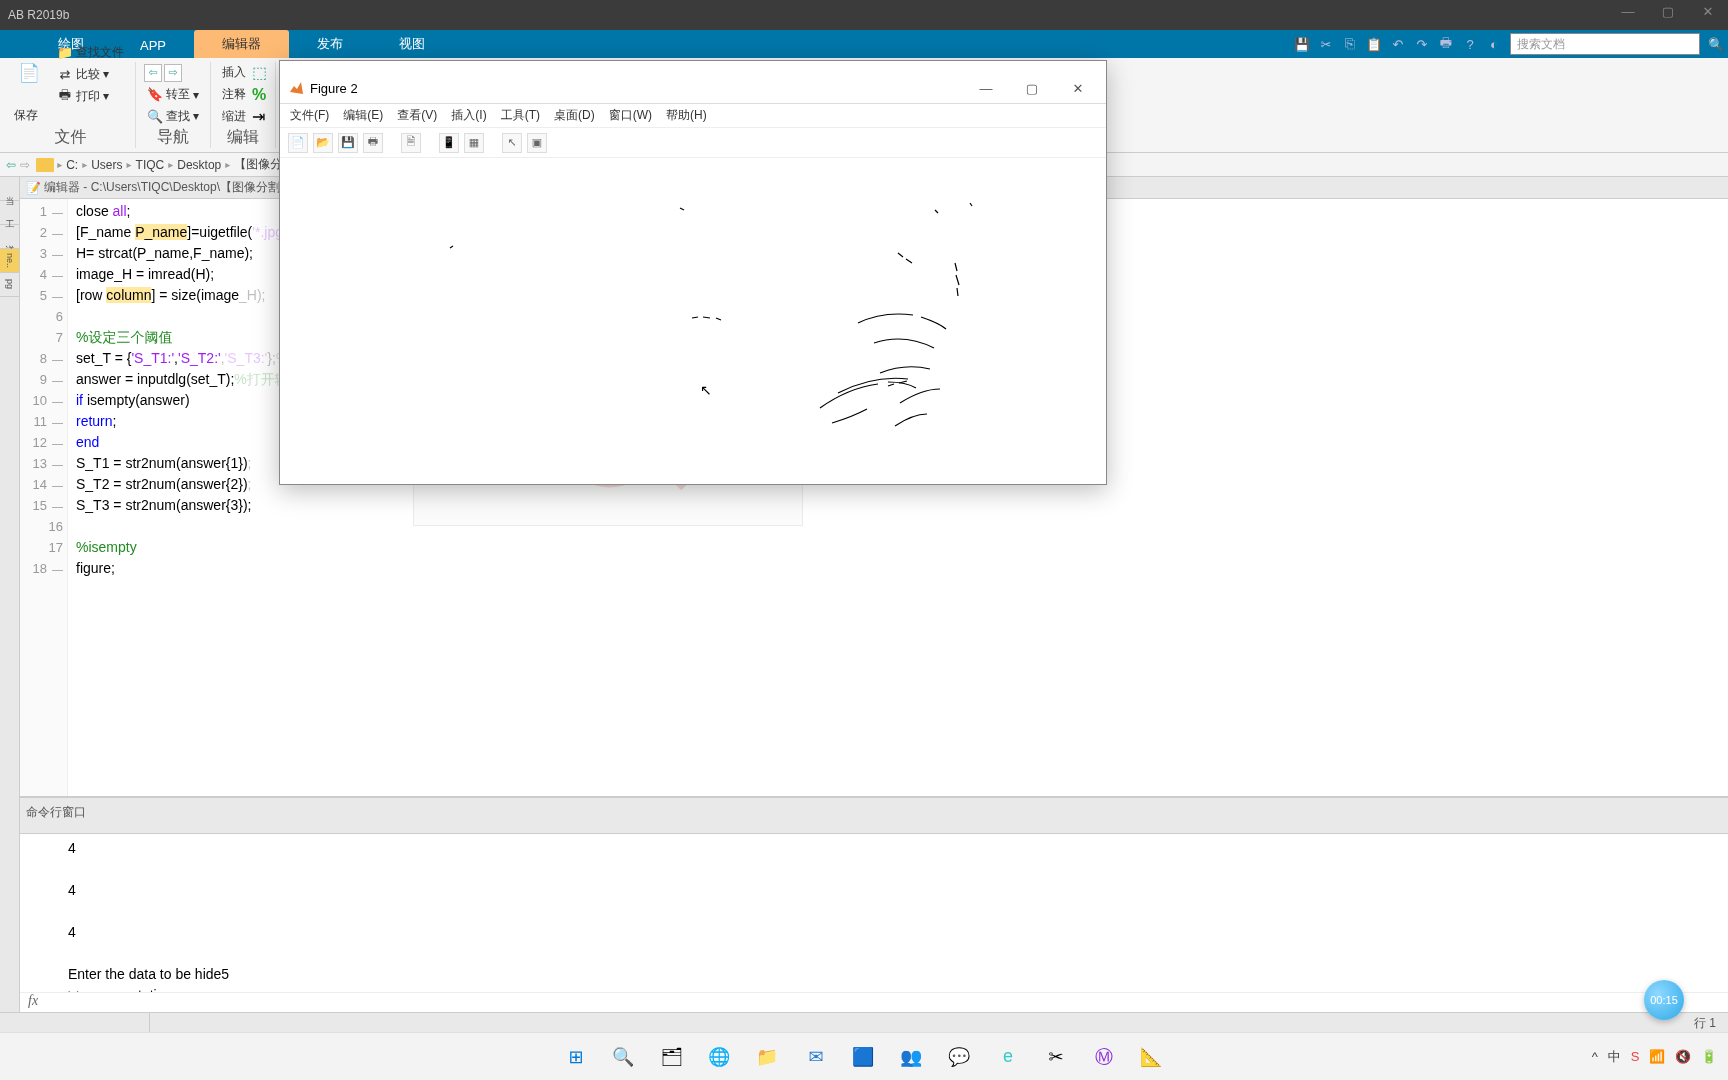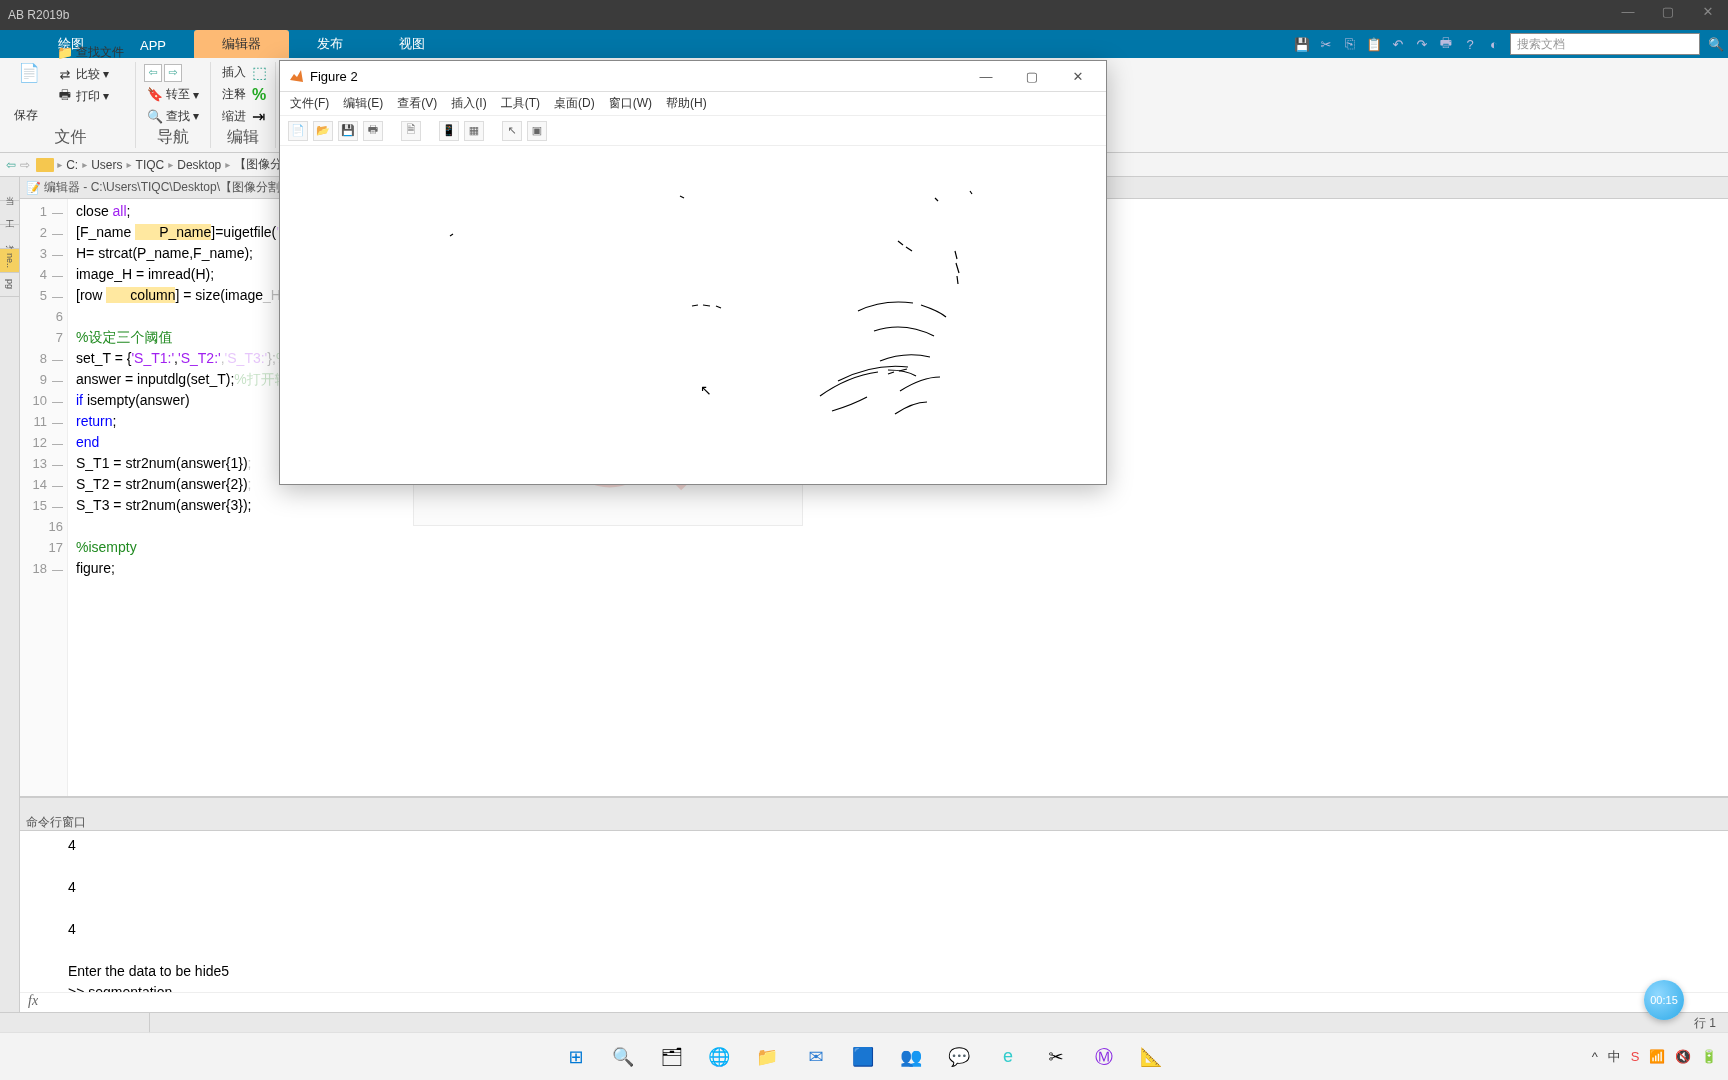--- a/index.html
+++ b/index.html
@@ -48,38 +48,38 @@
 .editor-title .ico { width: 14px; height: 14px; margin-right: 4px; }
 .editor-body { flex: 1; display: flex; font-family: Consolas, monospace; font-size: 14px; overflow: hidden; }
 .gutter { width: 48px; background: #fafafa; border-right: 1px solid #eee; text-align: right; color: #999; font-size: 13px; padding: 2px 4px; }
 .gutter .ln { height: 21px; line-height: 21px; white-space: nowrap; }
 .gutter .dash { color: #999; font-size: 11px; margin-left: 2px; }
 .code { flex: 1; padding: 2px 8px; color: #000; }
 .code .cl { height: 21px; line-height: 21px; white-space: nowrap; }
 .kw { color: #0000ff; }
 .str { color: #a020f0; }
 .cmt { color: #228b22; }
-.hl { background: #ffe8a0; padding-left: 24px; }
+.hl { background: #ffe8a0; }
 .fn-under { color: #000; }
 
 
 .cmd-pane { height: 215px; background: #fff; display: flex; flex-direction: column; border-top: 1px solid #ccc; }
-.cmd-title { height: 28px; background: #e9e9e9; border-bottom: 1px solid #ccc; font-size: 12px; color: #555; padding: 16px 6px; position: relative; }
+.cmd-title { height: 36px; background: #e9e9e9; border-bottom: 1px solid #ccc; font-size: 12px; color: #555; padding: 6px 6px; position: relative; }
 .cmd-body { flex: 1; font-family: Consolas, monospace; font-size: 14px; padding: 4px 8px 4px 48px; color: #000; overflow: hidden; }
 .cmd-body .cl { height: 21px; line-height: 21px; }
 .cmd-fx { height: 20px; border-top: 1px solid #eee; font-style: italic; font-family: serif; padding-left: 8px; color: #666; font-size: 14px; }
 
 
 .statusbar { height: 22px; background: #e9e9e9; border-top: 1px solid #ccc; display: flex; align-items: center; font-size: 12px; color: #555; }
 .statusbar .ucc { width: 150px; border-right: 1px solid #ccc; height: 100%; }
 .statusbar .loc { margin-left: auto; padding: 0 12px; }
 
 
 .figure-win { position: absolute; left: 279px; top: 60px; width: 828px; height: 425px; background: #fff; border: 1px solid #888; box-shadow: 0 6px 24px rgba(0,0,0,.25); display: flex; flex-direction: column; }
-.figure-titlebar { height: 30px; display: flex; align-items: center; padding: 15px 8px; border-bottom: 1px solid #ddd; font-size: 13px; }
+.figure-titlebar { height: 30px; display: flex; align-items: center; padding: 15px 8px; border-bottom: 1px solid #ddd; font-size: 13px; margin-top: 12px; }
 .figure-titlebar .logo { width: 16px; height: 16px; margin-right: 6px; }
 .figure-titlebar .wc { margin-left: auto; display: flex; gap: 6px; }
 .figure-titlebar .wc span { width: 40px; text-align: center; color: #555; font-size: 13px; }
 .figure-menubar { height: 24px; display: flex; align-items: center; gap: 14px; padding: 0 10px; font-size: 12px; color: #333; border-bottom: 1px solid #eee; }
 .figure-toolbar { height: 30px; display: flex; align-items: center; gap: 5px; padding: 0 8px; border-bottom: 1px solid #eee; }
 .figure-toolbar .fico { width: 20px; height: 20px; border: 1px solid #ddd; background: #f8f8f8; display: flex; align-items: center; justify-content: center; font-size: 11px; color: #666; }
 .figure-canvas { flex: 1; background: #fff; position: relative; padding: 40px 60px; }
 .plot-area { width: 100%; height: 100%; background: #fff; border: 0; position: relative; }
 .plot-area svg { position: absolute; left: 0; top: 0; }
 .cursor-arrow { position: absolute; left: 700px; top: 382px; font-size: 14px; color: #000; pointer-events: none; }

